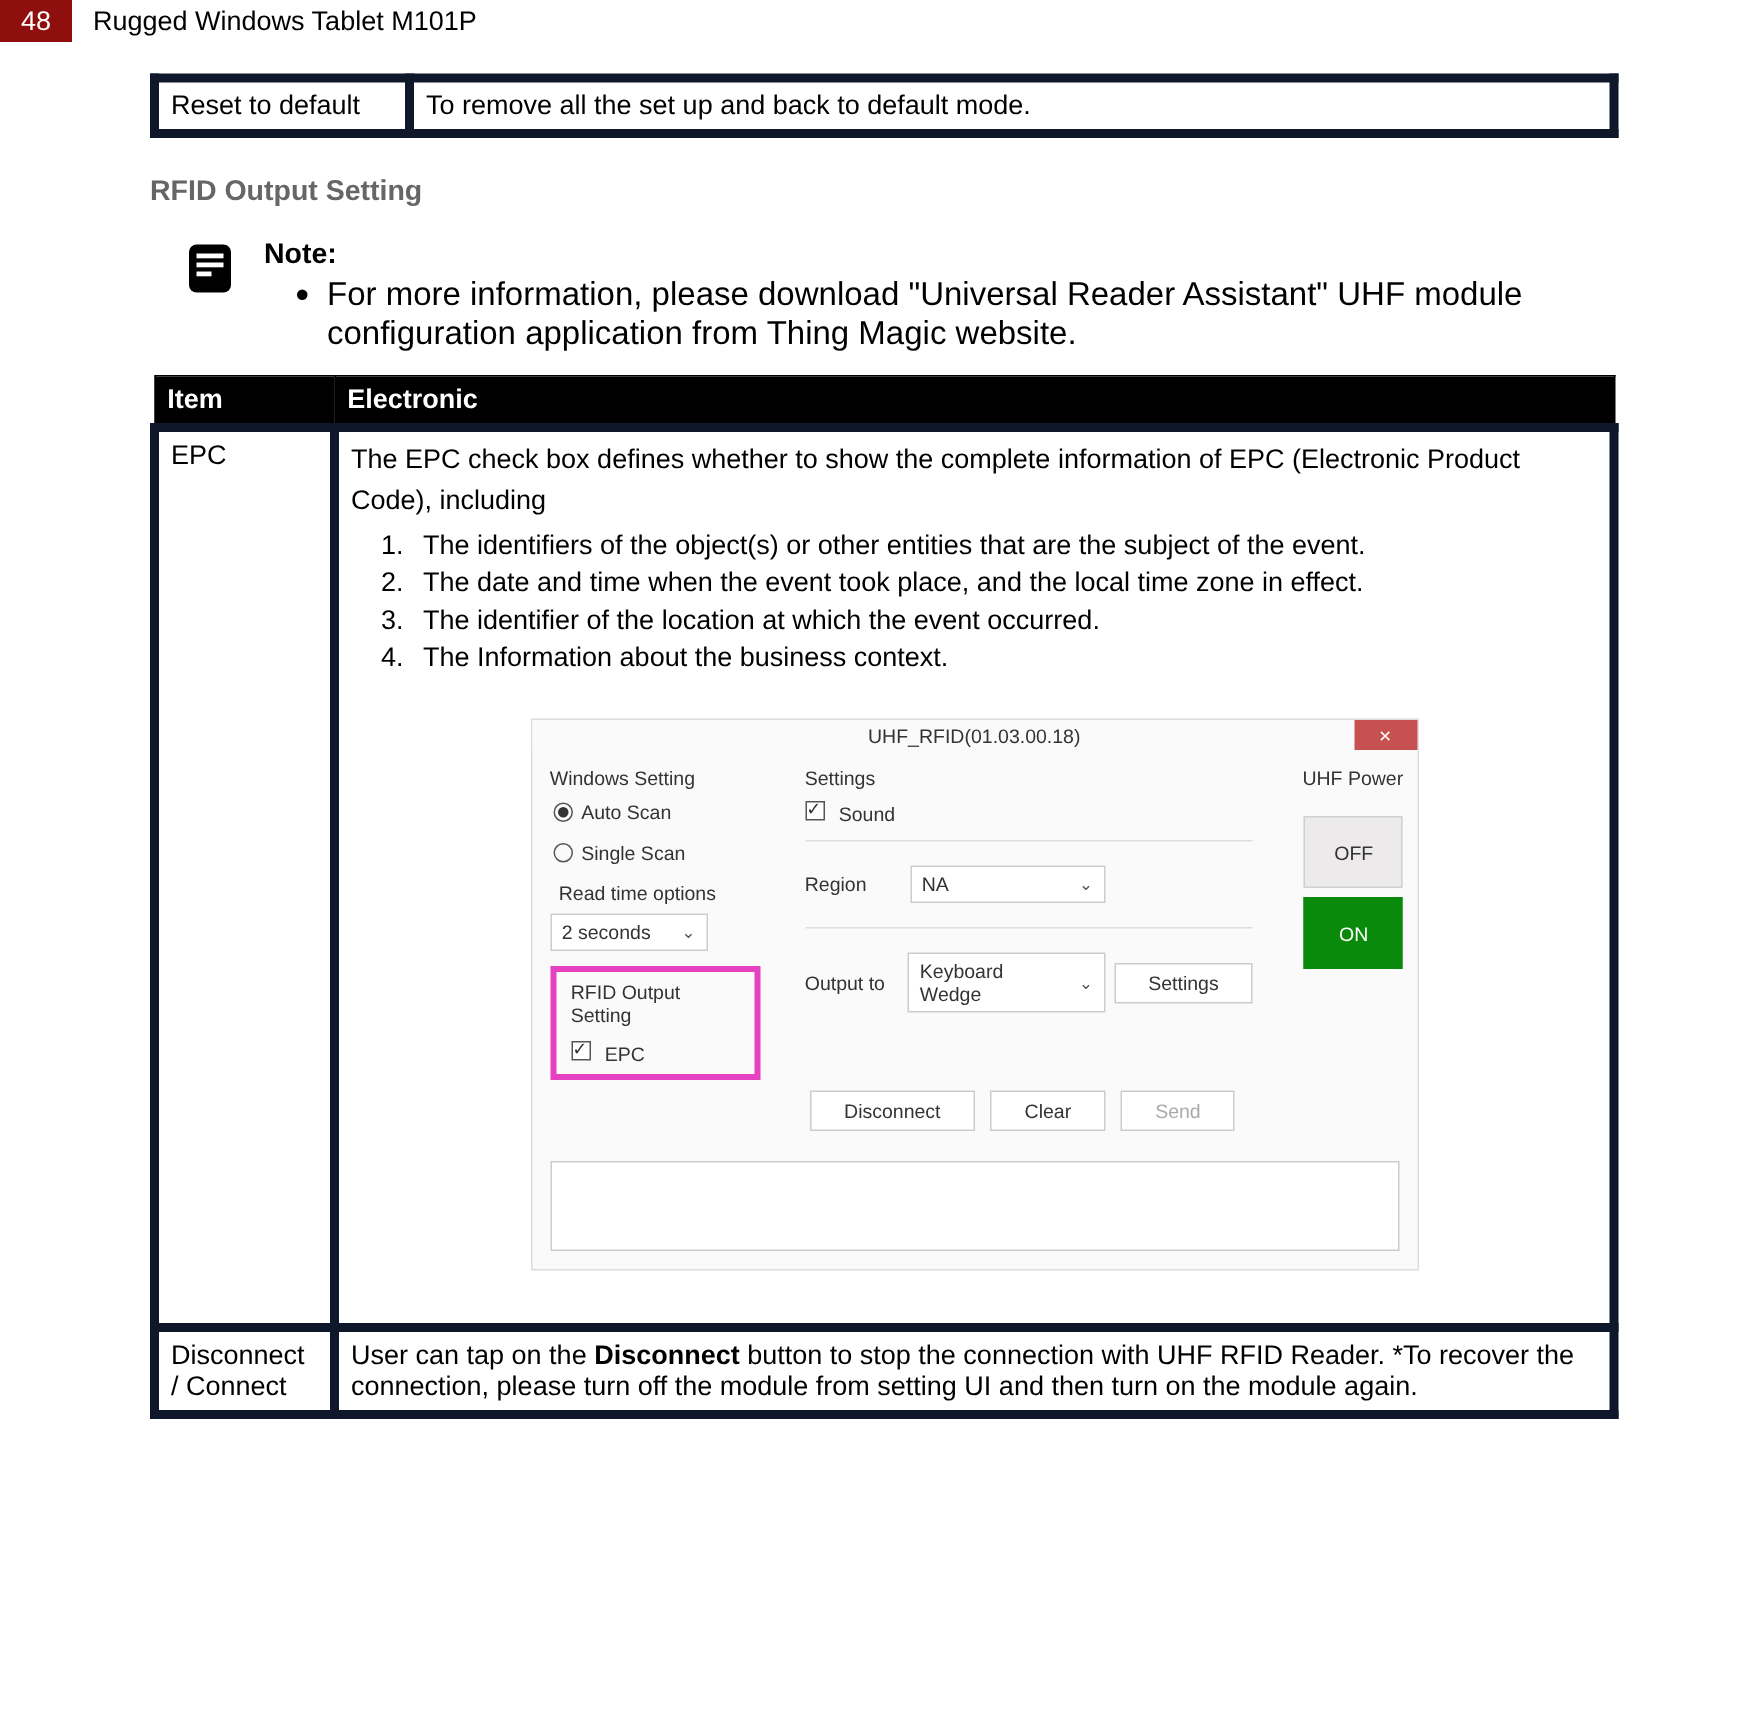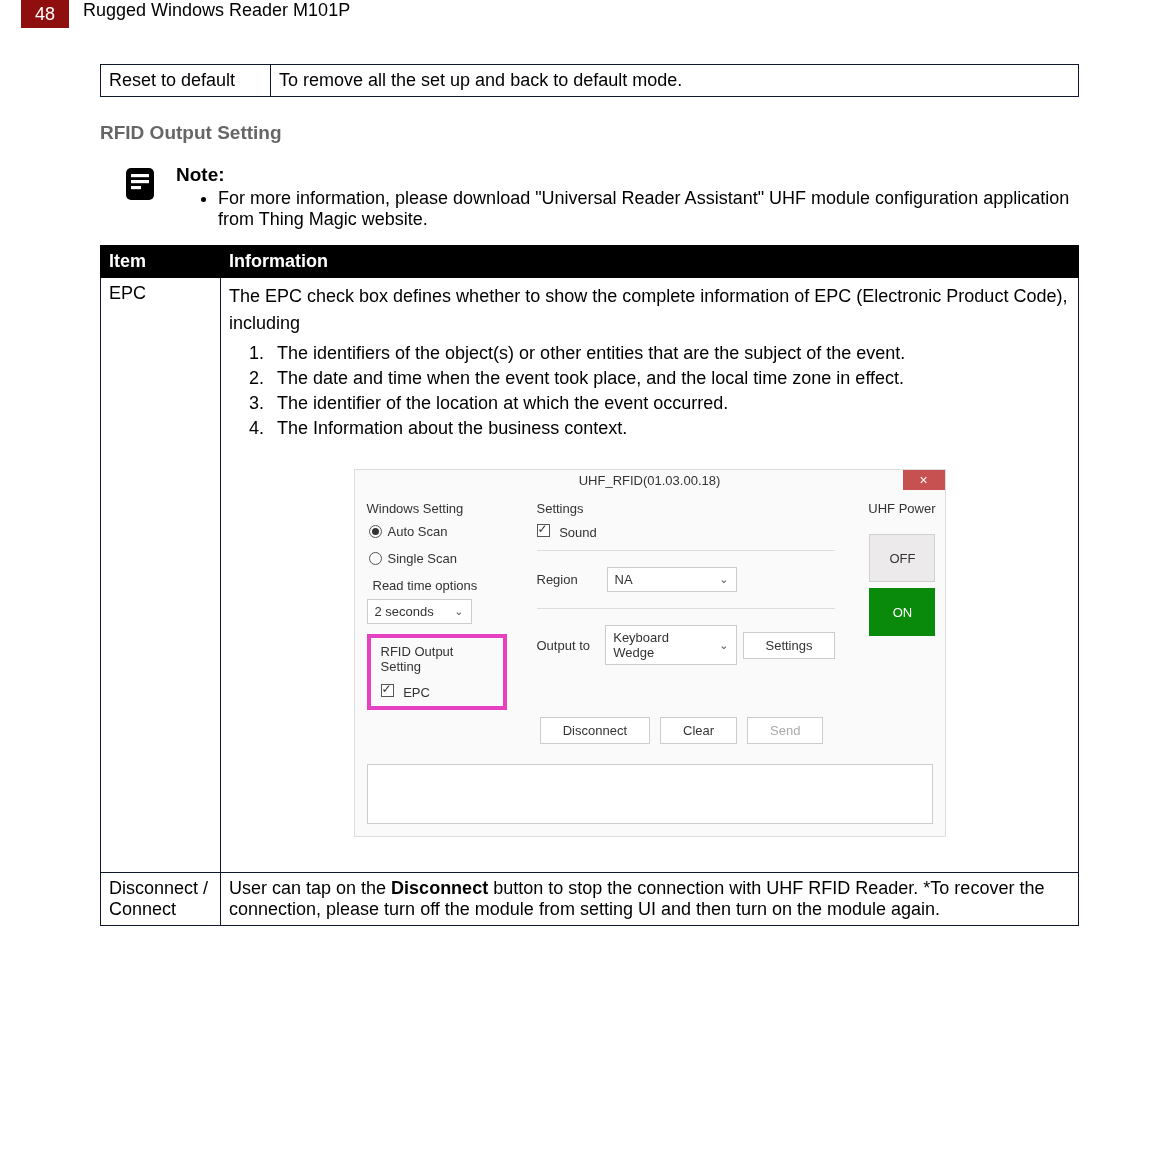--- a/index.html
+++ b/index.html
@@ -11,22 +11,22 @@
       font-family: Arial, Helvetica, sans-serif;
       background: #fff;
       width: 1164px;
       margin: 0;
       padding: 0;
       font-size: 18px;
       color: #000;
     }
     .header-bar {
       display: flex;
-      margin-bottom: 36px;
-      padding-left: 21px;
+      align-items: center;
+      margin-bottom: 21px;
     }
     .page-num {
       background: #8f0e0e;
       color: #fff;
       width: 48px;
       height: 28px;
       display: flex;
       align-items: center;
       justify-content: center;
       font-size: 18px;
@@ -37,21 +37,21 @@
       color: #000;
     }
     .content {
       padding: 0 85px 40px 100px;
     }
     table.outer {
       border-collapse: collapse;
       width: 100%;
     }
     table.outer td, table.outer th {
-      border: 1px solid #0f172a;
+      border: 6px solid #0f172a;
       padding: 5px 8px;
       vertical-align: top;
       font-size: 18px;
     }
     table.outer th.black {
       background: #000;
       color: #fff;
       text-align: left;
       font-weight: bold;
       border: 1px solid #000;
@@ -83,21 +83,21 @@
       font-weight: 900;
       font-size: 19px;
       margin-bottom: 2px;
       font-family: Arial, sans-serif;
     }
     .note-ul {
       list-style-type: disc;
       padding-left: 42px;
     }
     .note-ul li {
-      font-size: 18px;
+      font-size: 22px;
     }
     .desc ol {
       padding-left: 40px;
       margin-top: 4px;
     }
     .desc ol li {
       margin: 4px 0;
       padding-left: 8px;
     }
     .desc p {
@@ -252,21 +252,21 @@
     .uhf-lbl {
       text-align: right;
       margin-bottom: 18px;
     }
   </style>
 </head>
 <body>
 
 <div class="header-bar">
   <div class="page-num">48</div>
-  <div class="page-title">Rugged Windows Reader M101P</div>
+  <div class="page-title">Rugged Windows Tablet M101P</div>
 </div>
 
 <div class="content">
 
   <table class="outer">
     <tbody>
         <tr>
       <td style="width:170px">Reset to default</td>
       <td>To remove all the set up and back to default mode.</td>
     </tr>
@@ -289,21 +289,21 @@
       <ul class="note-ul">
         <li>For more information, please download "Universal Reader Assistant" UHF module configuration application from Thing Magic website.</li>
       </ul>
     </div>
   </div>
 
   <table class="outer">
     <tbody>
         <tr>
       <th class="black" style="width:120px">Item</th>
-      <th class="black">Information</th>
+      <th class="black">Electronic</th>
     </tr>
     <tr>
       <td>EPC</td>
       <td class="desc">
         <p>The EPC check box defines whether to show the complete information of EPC (Electronic Product Code), including</p>
         <ol>
           <li>The identifiers of the object(s) or other entities that are the subject of the event.</li>
           <li>The date and time when the event took place, and the local time zone in effect.</li>
           <li>The identifier of the location at which the event occurred.</li>
           <li>The Information about the business context.</li>

